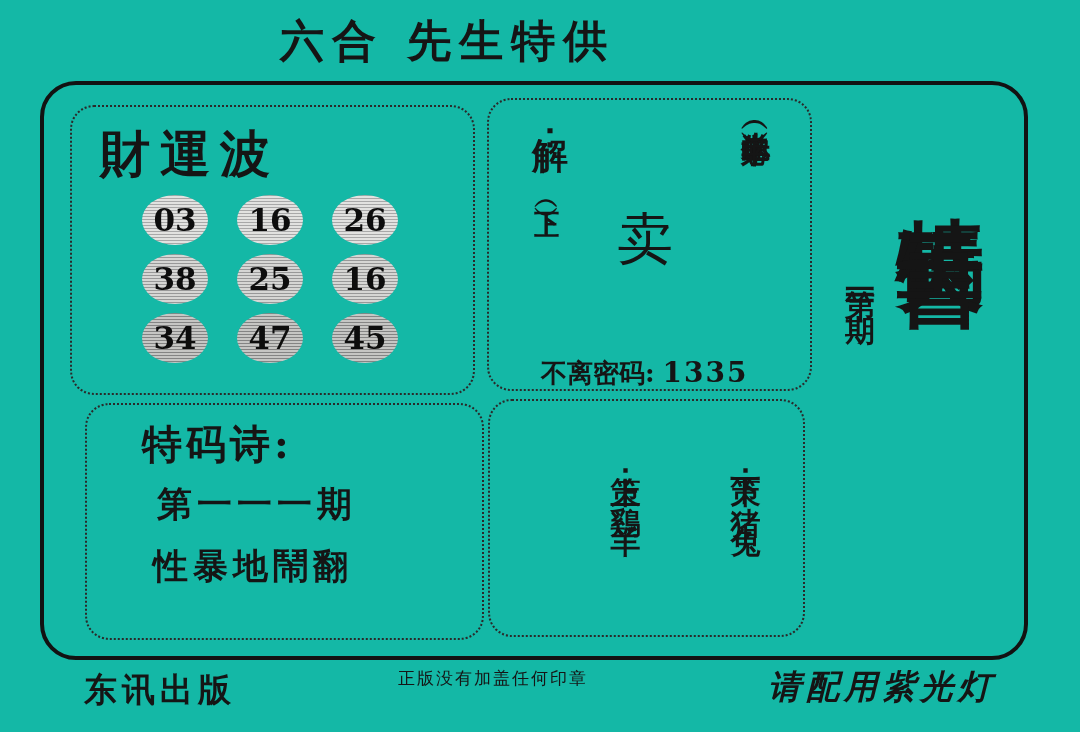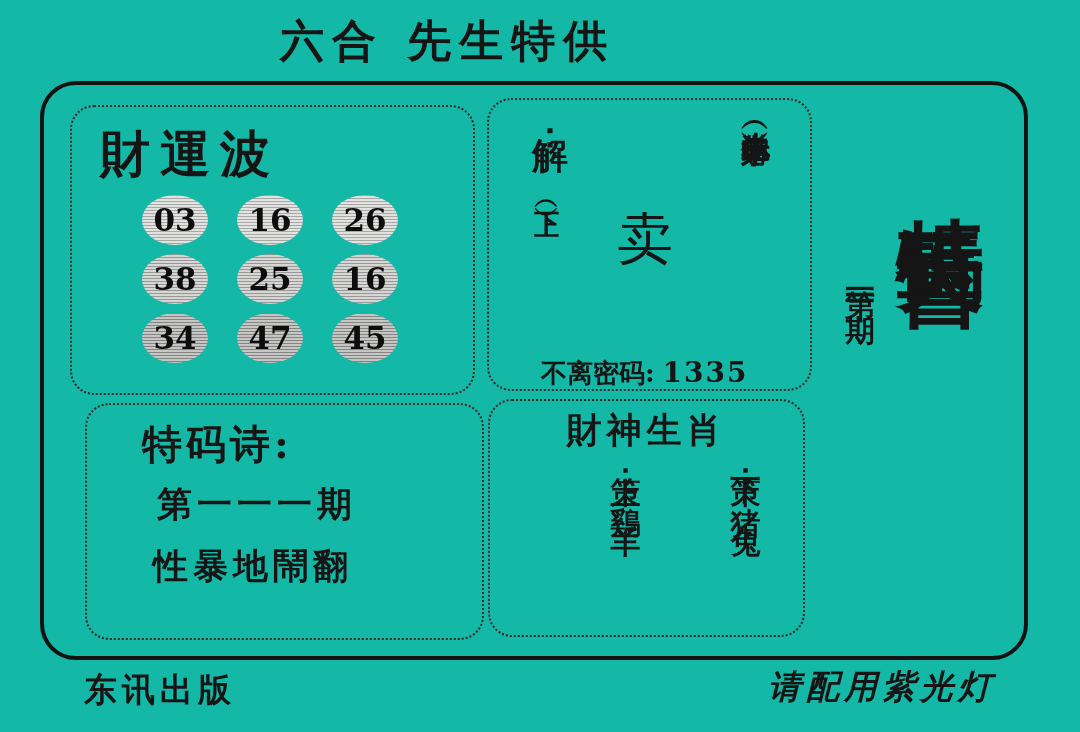--- a/index.html
+++ b/index.html
@@ -143,30 +143,30 @@
       </div>
     </div>
 
     <div class="panel panel-poem">
       <div class="abs poem-title">特码诗:</div>
       <div class="abs poem-l1">第一一一期</div>
       <div class="abs poem-l2">性暴地鬧翻</div>
     </div>
 
     <div class="panel panel-zodiac">
-      <div class="abs zodiac-title">財神生肖</div>
       <div class="abs vert-up zcol zcol-left">
         <span>上策：</span><span>鷄</span><span class="animal-gap">羊</span>
       </div>
       <div class="abs vert-up zcol zcol-right">
         <span>下策：</span><span>猪</span><span class="animal-gap">兔</span>
       </div>
     </div>
 
     <div class="abs vert issue">第一一一期</div>
     <div class="abs vert masthead">特碼天書</div>
 
   </div>
 
   <div class="abs footer-left">东讯出版</div>
+  <div class="abs footer-center">正版没有加盖任何印章</div>
   <div class="abs footer-right">请配用紫光灯</div>
 
 </div>
 
 </body></html>

